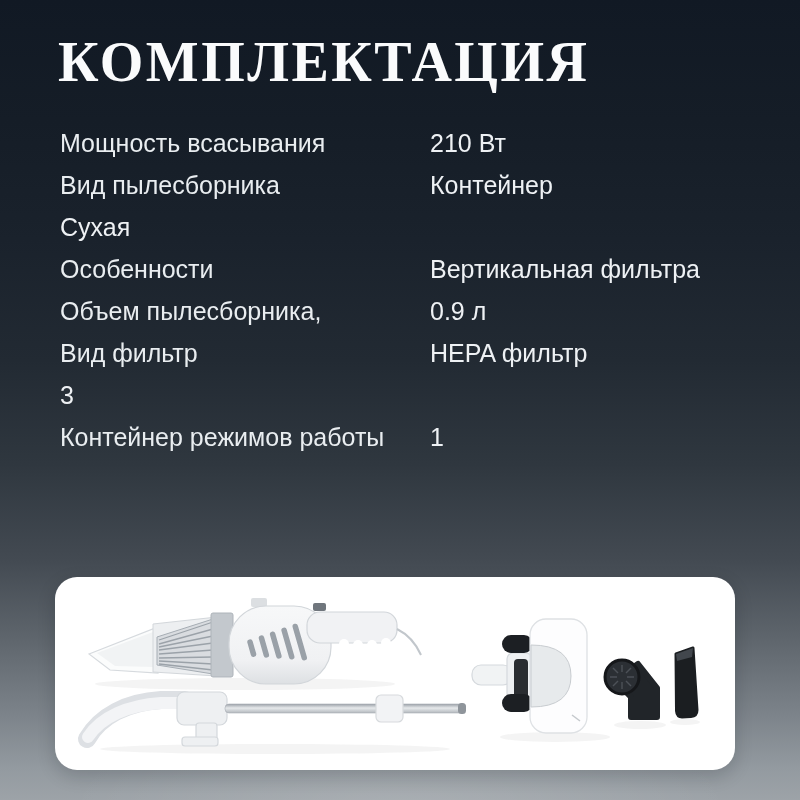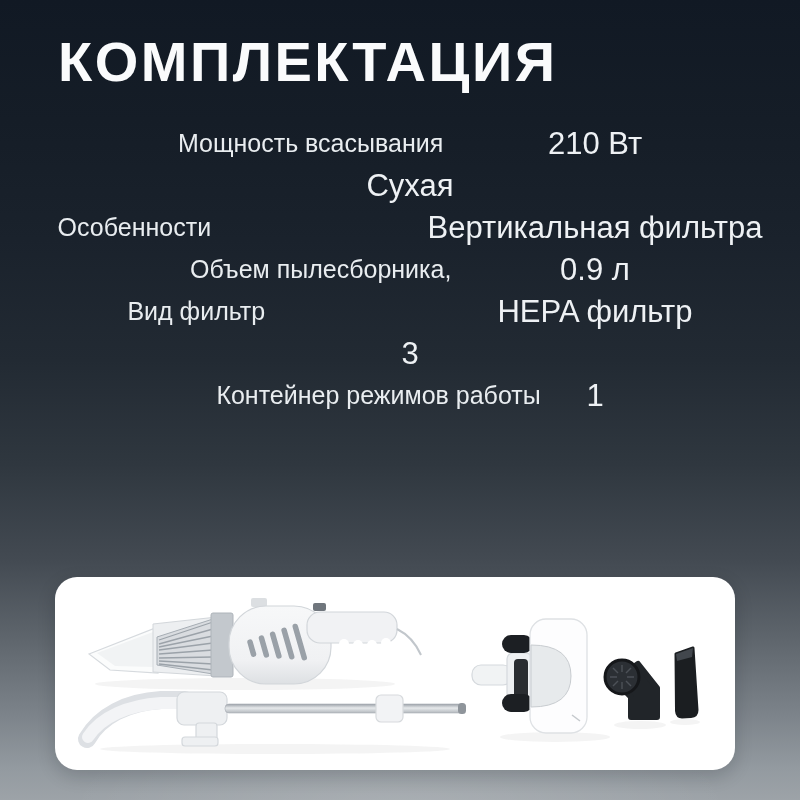--- a/index.html
+++ b/index.html
@@ -12,55 +12,59 @@
     background:
       radial-gradient(60% 26% at 50% 103%, rgba(255,255,255,0.14), rgba(255,255,255,0) 70%),
       linear-gradient(180deg,
         #111924 0%, #151d27 15%, #1a222c 30%, #222a33 45%,
         #2f373f 58%, #434a52 70%, #5f666d 80%, #7b8289 89%,
         #939aa0 96%, #9da3a8 100%);
   }
   .title{
     position:absolute;left:58px;top:34px;
     font-size:56px;font-weight:bold;letter-spacing:2.5px;
-    color:#fafbfc;line-height:1;white-space:nowrap;
+    color:#fafbfc;line-height:1;white-space:nowrap;font-family:Liberation Serif, serif;
   }
   .specs{
     position:absolute;left:60px;top:129px;width:700px;
   }
   .spec-row{
-    display:flex;align-items:center;margin-bottom:13px;justify-content:center;
+    display:flex;align-items:center;margin-bottom:13px;
   }
   .spec-label{
     width:370px;padding-right:40px;box-sizing:border-box;
     flex-shrink:0;
     font-size:25px;line-height:29px;color:#e9edf0;
   }
   .spec-value{
-    font-size:31px;line-height:29px;color:#eef1f4;
+    font-size:25px;line-height:29px;color:#eef1f4;
     white-space:nowrap;
   }
   .card{
     position:absolute;left:55px;top:577px;width:680px;height:193px;
     background:#ffffff;border-radius:22px;
     box-shadow:0 6px 18px rgba(10,15,20,0.18);
   }
   .card svg{display:block;border-radius:22px;}
 </style>
 </head>
 <body>
 
 <div class="page">
 
   <div class="title">КОМПЛЕКТАЦИЯ</div>
 
   <div class="specs">
       <div class="spec-row">
         <div class="spec-label">Мощность всасывания</div>
         <div class="spec-value">210 Вт</div>
+      </div>
+      <div class="spec-row">
+        <div class="spec-label">Вид пылесборника</div>
+        <div class="spec-value">Контейнер</div>
       </div>
       <div class="spec-row">
         <div class="spec-value">Сухая</div>
       </div>
       <div class="spec-row">
         <div class="spec-label">Особенности</div>
         <div class="spec-value">Вертикальная фильтра</div>
       </div>
       <div class="spec-row">
         <div class="spec-label">Объем пылесборника,</div>

